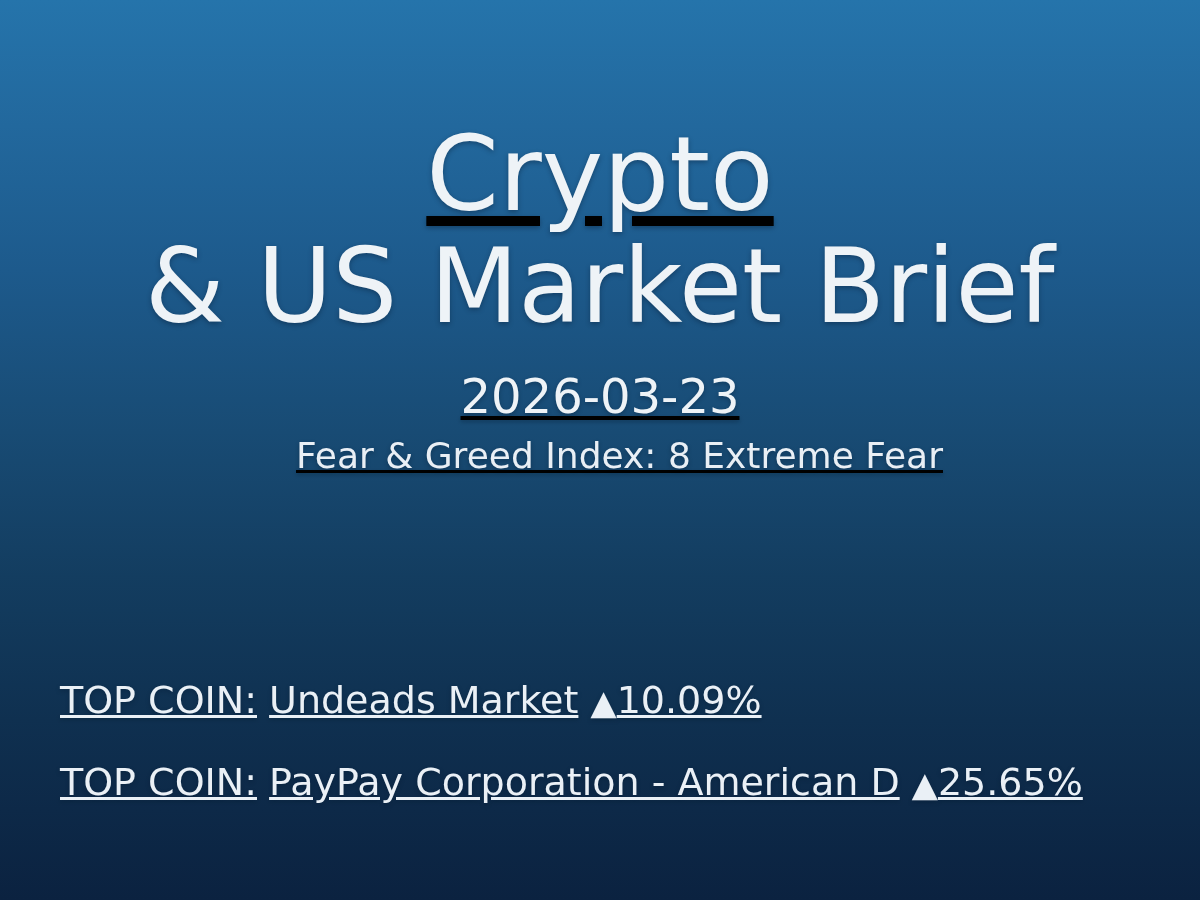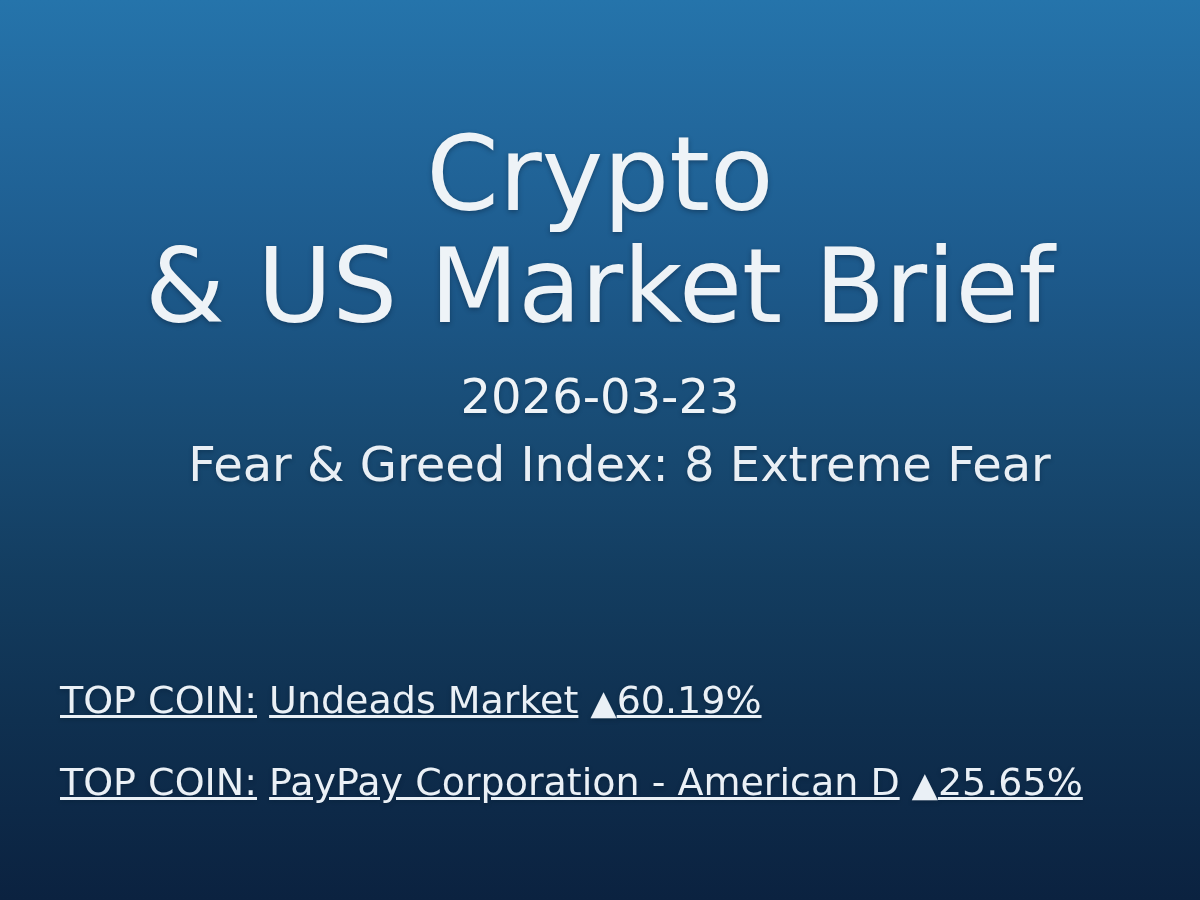--- a/index.html
+++ b/index.html
@@ -31,20 +31,21 @@
     overflow: hidden;
   }
 
   
   #header-block {
     position: absolute;
     left: 0;
     top: 118px;
     width: 1200px;
     text-align: center;
+    text-decoration: underline;
   }
 
   .title {
     color: #eef3f7;
     font-size: 104px;
     line-height: 112px;
     font-weight: 400;
     letter-spacing: 0px;
     text-shadow: 0 2px 5px rgba(4, 22, 42, 0.38);
     white-space: nowrap;
@@ -67,23 +68,23 @@
     line-height: 56px;
     margin-top: 26px;
     font-weight: 400;
     text-shadow: 0 2px 4px rgba(4, 22, 42, 0.35);
     white-space: nowrap;
     text-align: center;
   }
 
   .index {
     color: #e9eff5;
-    font-size: 48px;
+    font-size: 36px;
     line-height: 48px;
-    margin-top: 16px;
+    margin-top: 8px;
     font-weight: 400;
     text-shadow: 0 2px 4px rgba(4, 22, 42, 0.35);
     white-space: nowrap;
     padding-left: 39px;
   }
 
   
   #footer-block {
     position: absolute;
     left: 60px;
@@ -134,21 +135,21 @@
 
     <div class="date">2026-03-23</div>
 
     <div class="index">Fear &amp; Greed Index: 8 Extreme Fear</div>
 
   </div>
 
   <div id="footer-block">
 
     <div class="highlight-row" style="transform: none;">
-      <span class="hl-label">TOP COIN:</span><span>&nbsp;</span><span class="hl-name">Undeads Market</span><span>&nbsp;</span><span class="arrow-up">▲</span><span class="hl-change">60.19%</span>
+      <span class="hl-label">TOP COIN:</span><span>&nbsp;</span><span class="hl-name">Undeads Market</span><span>&nbsp;</span><span class="arrow-up">▲</span><span class="hl-change">10.09%</span>
     </div>
 
     <div class="highlight-row" style="transform: none;">
       <span class="hl-label">TOP COIN:</span><span>&nbsp;</span><span class="hl-name">PayPay Corporation - American D</span><span>&nbsp;</span><span class="arrow-up">▲</span><span class="hl-change">25.65%</span>
     </div>
 
   </div>
 
 </div>
 

